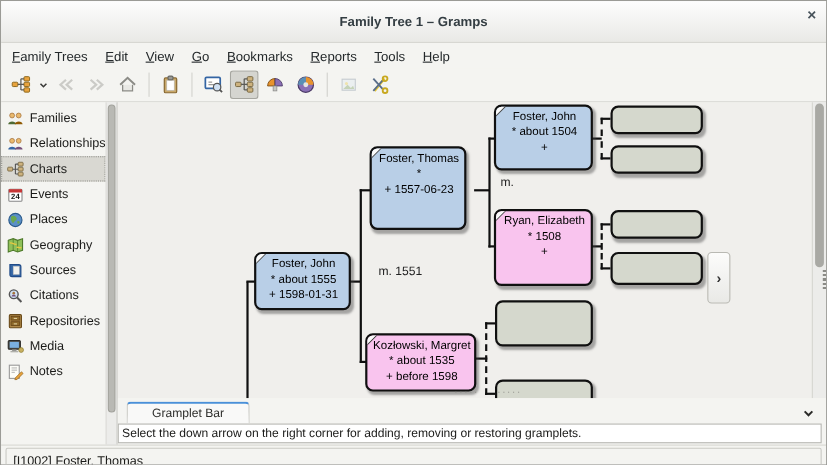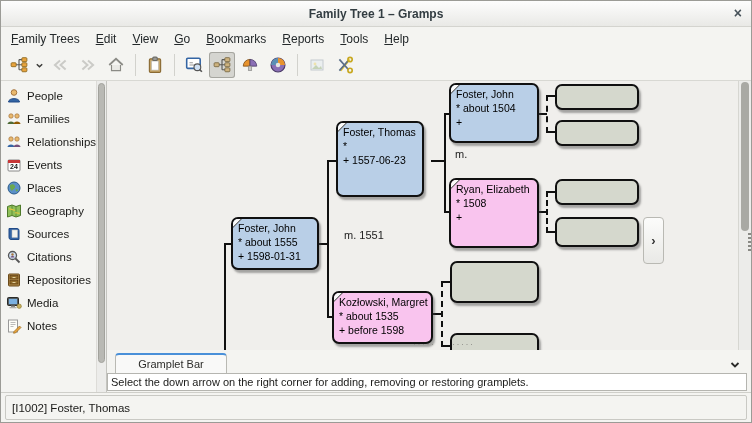--- a/index.html
+++ b/index.html
@@ -2,21 +2,21 @@
 <html><head>
 <meta charset="utf-8">
 <style>
   * { box-sizing: border-box; margin: 0; padding: 0; }
   html,body { background:#9a9a96; }
   body { font-family:"Liberation Sans","DejaVu Sans",sans-serif; }
   .window { width:752px; height:423px; border:1px solid #9b9b96; background:#f4f4f1;
             position:relative; overflow:hidden; }
 
   
-  .titlebar { height:26px; background:linear-gradient(#fdfdfd,#e9e9e6);
+  .titlebar { height:38px; background:linear-gradient(#fdfdfd,#e9e9e6);
               border-bottom:1px solid #d4d4cf; display:flex; align-items:center;
               justify-content:center; position:relative; }
   .title { font-size:12px; font-weight:bold; color:#333d42; }
   .close-btn { position:absolute; right:9px; top:4px; font-size:14px; font-weight:bold;
                color:#47525a; line-height:16px; }
 
   
   .menubar { height:23px; display:flex; align-items:center; padding-left:2px; background:#f4f4f1; }
   .menu-item { font-size:12px; color:#24292b; padding:3px 8px; white-space:nowrap; }
   .menu-item .mn { text-decoration:underline; }
@@ -49,21 +49,21 @@
   .chart-scroll { width:13px; background:#ececea; border-left:1px solid #d6d6d1; position:relative; }
   .chart-scroll .thumb { position:absolute; left:2px; right:2px; top:1px; height:149px;
                  background:#a9a9a4; border-radius:5px; }
   .chart-scroll .grip { position:absolute; right:0; top:152px; width:3px; height:20px;
                  background:repeating-linear-gradient(#8a8a85 0 2px, rgba(0,0,0,0) 2px 4px); }
 
   
   .pbox { position:absolute; border:2px solid #101010; border-radius:7px; padding:2px 3px 0 5px;
           font-size:10.5px; line-height:14px; color:#000;
           box-shadow:2px 3px 2px rgba(70,70,70,.45); }
-  .pbox div { white-space:nowrap; overflow:hidden; }
+  .pbox div { white-space:nowrap; overflow:hidden;text-align:center; }
   .pbox.male { background:#b9cfe7; }
   .pbox.female { background:#f9c4ee; }
   .fold { position:absolute; top:0; left:0; width:9px; height:9px; border-top-left-radius:5px;
           background:linear-gradient(135deg,#fbfbfb 40%,#4a4a4a 46%,rgba(0,0,0,0) 53%); }
   .ebox { position:absolute; background:#d5d8cd; border:2px solid #101010; border-radius:7px;
           box-shadow:2px 3px 2px rgba(70,70,70,.45); }
   .hl { position:absolute; height:2px; background:#101010; }
   .vl { position:absolute; width:2px; background:#101010; }
   .vd { position:absolute; width:0; border-left:2px dashed #101010; }
   .mlabel { position:absolute; font-size:11px; color:#222; }
@@ -202,42 +202,47 @@
           <circle cx="12.5" cy="3.2" r="1.9" fill="none" stroke="#c8a820" stroke-width="1.5"></circle>
         </svg>
     </div>
   </div>
 
   <div class="content">
 
     <div class="sidebar">
       <div class="side-item">
         <svg width="16" height="16" viewBox="0 0 16 16">
-            <circle cx="8" cy="4.5" r="2.8" fill="#e9b96e" stroke="#a5733c"></circle>
-            <path d="M2.5 14C2.5 9.5 13.5 9.5 13.5 14Z" fill="#3465a4" stroke="#204a87"></path>
-          </svg>
-        <span>People</span>
-      </div>
-      <div class="side-item">
-        <svg width="16" height="16" viewBox="0 0 16 16">
             <circle cx="5" cy="5" r="2.2" fill="#e9b96e" stroke="#a5733c" stroke-width=".7"></circle>
             <path d="M1.5 13C1.5 9.5 8.5 9.5 8.5 13Z" fill="#4e6a35"></path>
             <circle cx="11" cy="5" r="2.2" fill="#e9b96e" stroke="#a5733c" stroke-width=".7"></circle>
             <path d="M7.5 13C7.5 9.5 14.5 9.5 14.5 13Z" fill="#8f5902"></path>
           </svg>
         <span>Families</span>
       </div>
       <div class="side-item">
         <svg width="16" height="16" viewBox="0 0 16 16">
             <circle cx="5" cy="5" r="2.2" fill="#e9b96e" stroke="#a5733c" stroke-width=".7"></circle>
             <path d="M1.5 13C1.5 9.5 8.5 9.5 8.5 13Z" fill="#3465a4"></path>
             <circle cx="11" cy="5" r="2.2" fill="#e9b96e" stroke="#a5733c" stroke-width=".7"></circle>
             <path d="M7.5 13C7.5 9.5 14.5 9.5 14.5 13Z" fill="#75507b"></path>
           </svg>
         <span>Relationships</span>
+      </div>
+      <div class="side-item selected">
+        <svg width="16" height="16" viewBox="0 0 16 16">
+            <g fill="#cdb27e" stroke="#7a6a45" stroke-width=".8">
+              <rect x="1" y="6" width="4.5" height="3.5" rx=".8"></rect>
+              <rect x="10.5" y="1.5" width="4.5" height="3.5" rx=".8"></rect>
+              <rect x="10.5" y="6" width="4.5" height="3.5" rx=".8"></rect>
+              <rect x="10.5" y="10.5" width="4.5" height="3.5" rx=".8"></rect>
+            </g>
+            <path d="M5.5 7.8H8M8 3.2v9M8 3.2h2.5M8 7.8h2.5M8 12.2h2.5" stroke="#555" fill="none"></path>
+          </svg>
+        <span>Charts</span>
       </div>
       <div class="side-item">
         <svg width="16" height="16" viewBox="0 0 16 16">
             <rect x="2" y="3" width="12" height="11" rx="1" fill="#fff" stroke="#888"></rect>
             <rect x="2" y="3" width="12" height="3" fill="#c83737"></rect>
             <text x="8" y="12" font-size="7" text-anchor="middle" fill="#1a1a18" font-weight="bold">24</text>
           </svg>
         <span>Events</span>
       </div>
       <div class="side-item">

